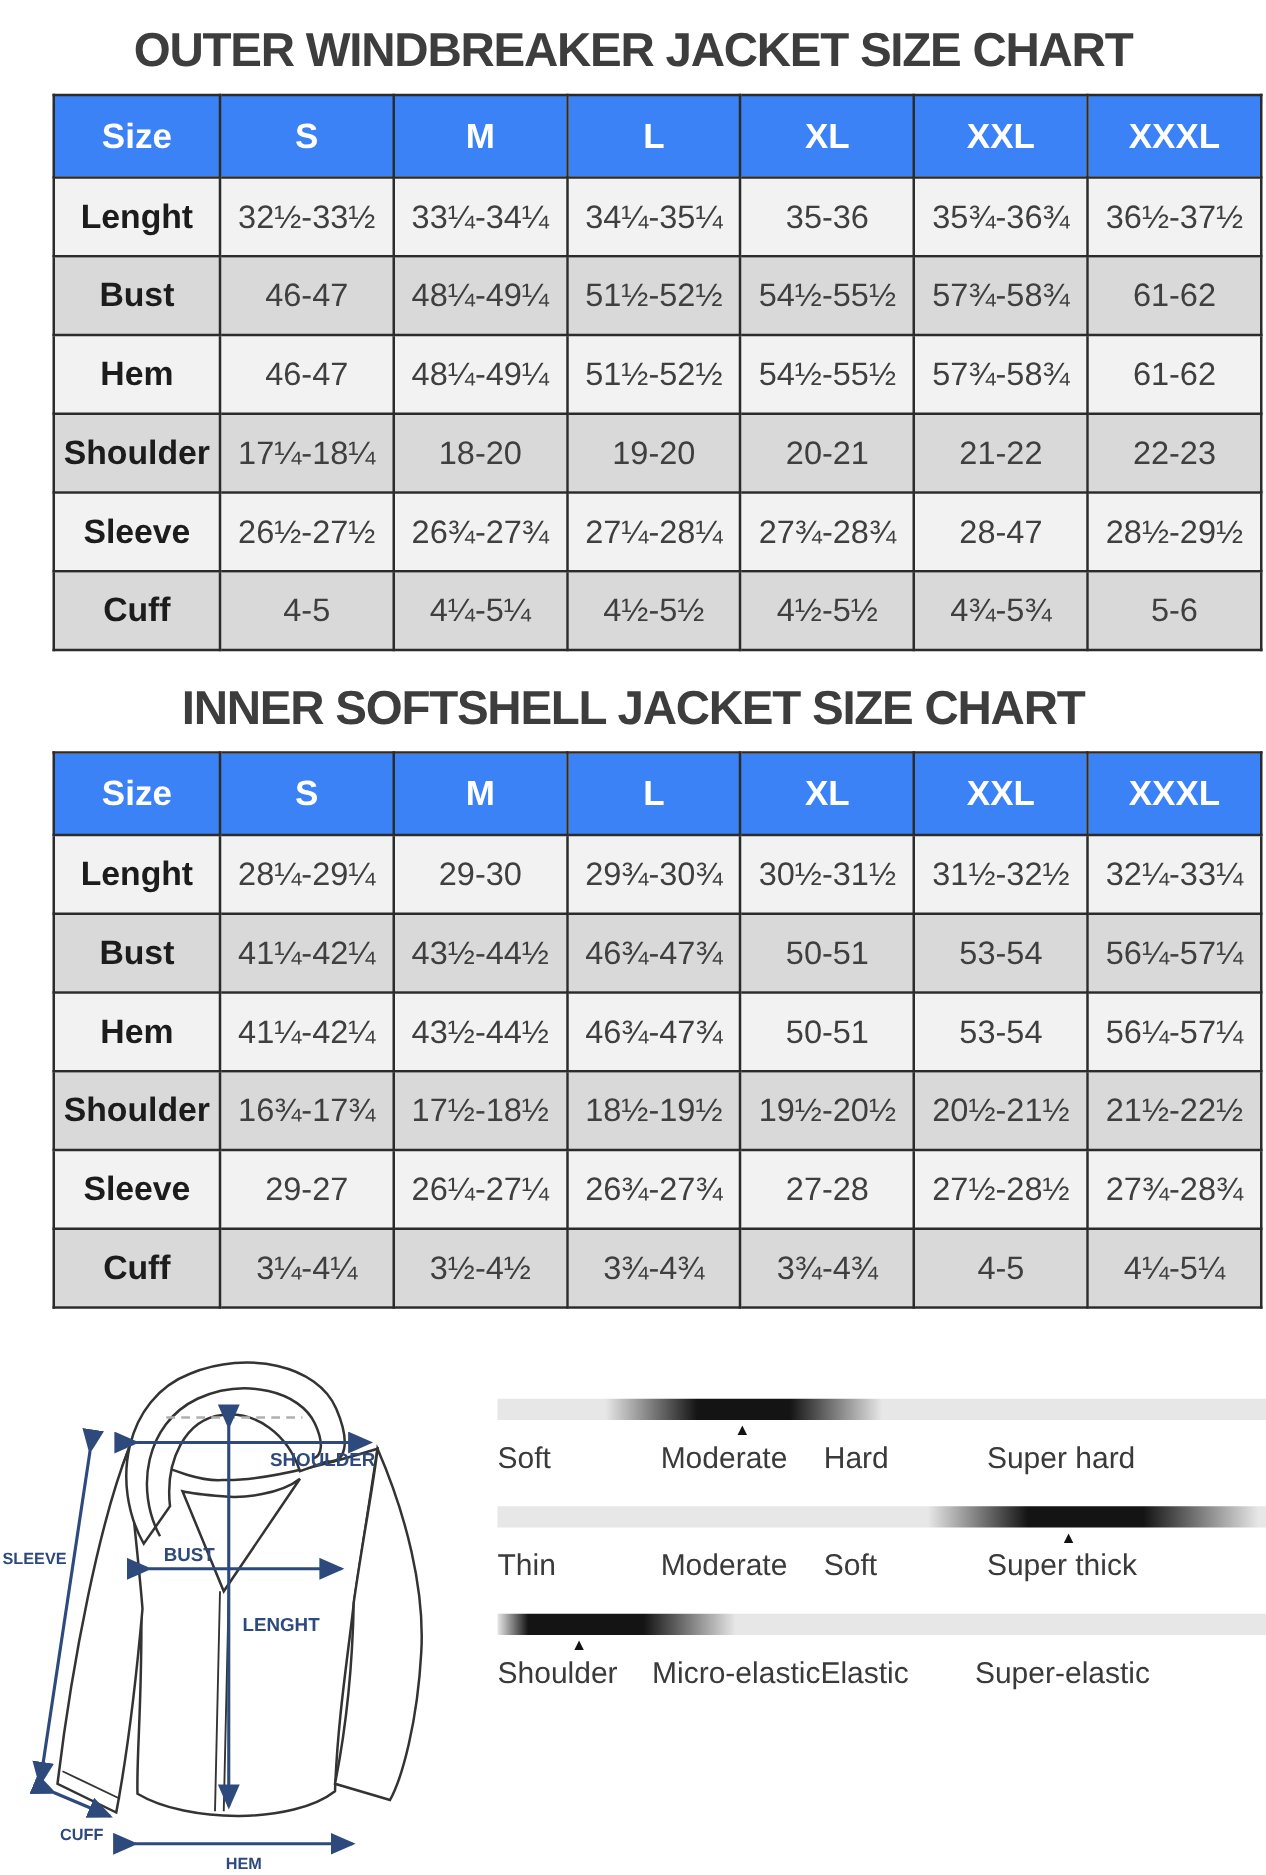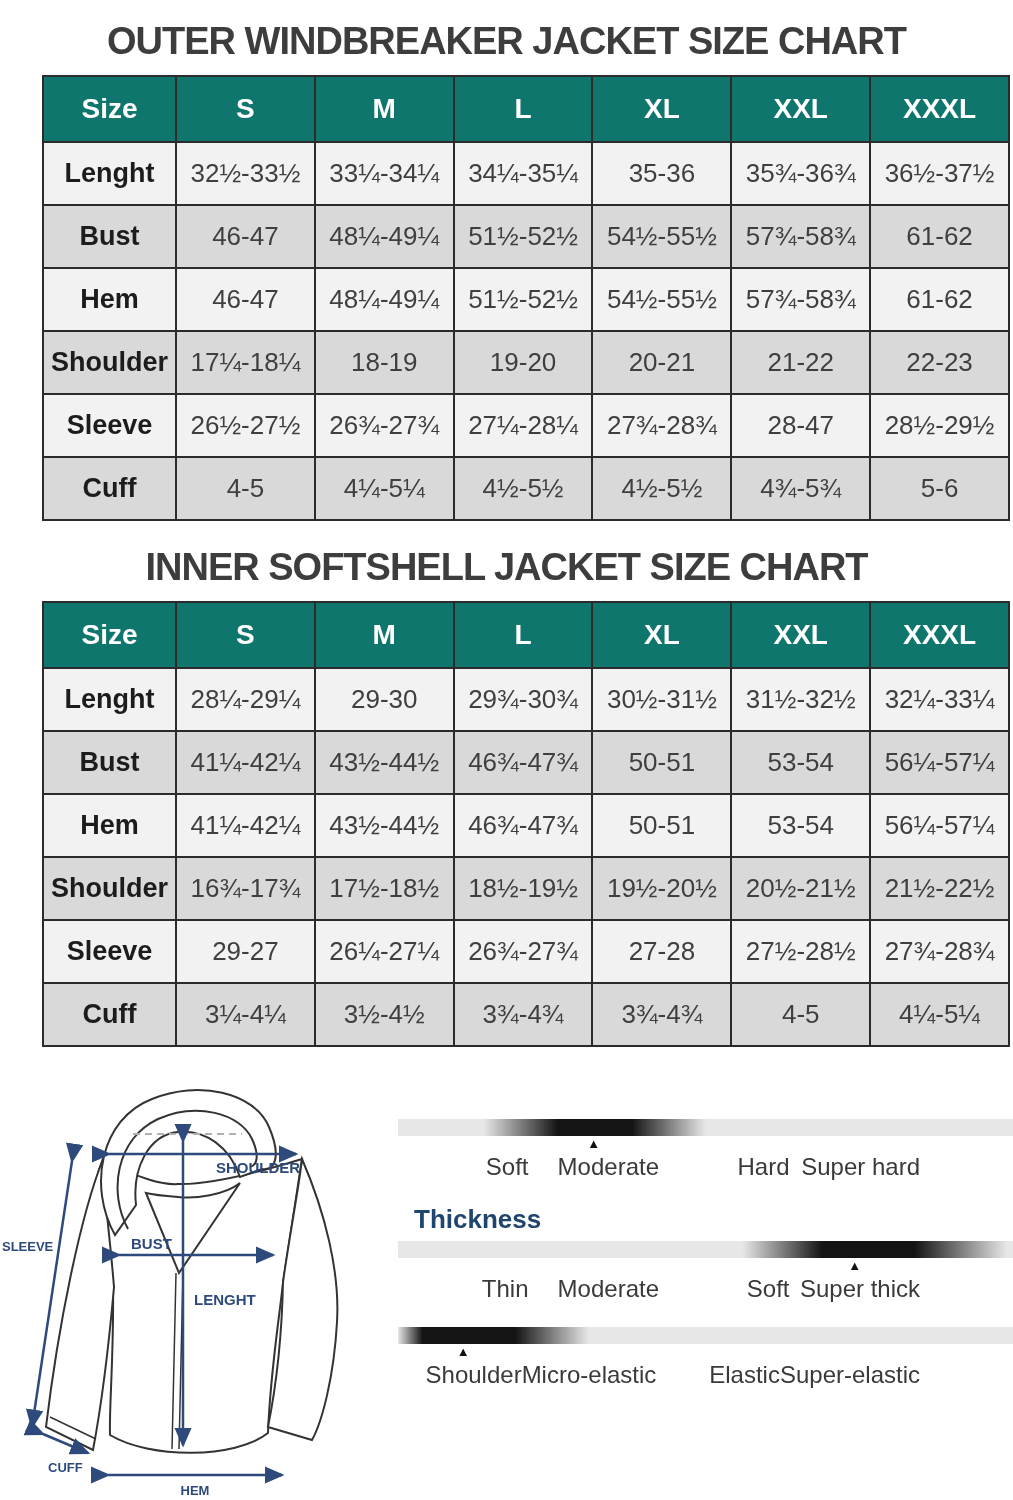--- a/index.html
+++ b/index.html
@@ -17,21 +17,21 @@
     border-collapse:collapse;table-layout:fixed;
     width:968px;margin:12px 0 0 42px;
     border:2px solid #2b2b2b;
   }
   table.size-table th,table.size-table td{
     border:2px solid #2b2b2b;text-align:center;vertical-align:middle;
     padding:0;overflow:hidden;
   }
   table.size-table col.c-first{width:133px;}
   table.size-table thead th{
-    background:#0f766e;color:#ffffff;font-size:28px;font-weight:bold;height:64px;
+    background:#3b82f6;color:#ffffff;font-size:28px;font-weight:bold;height:64px;
   }
   table.size-table tbody tr{height:63px;}
   table.size-table tbody tr.light{background:#f2f2f2;}
   table.size-table tbody tr.dark{background:#d9d9d9;}
   table.size-table tbody th.rlabel{
     font-size:27px;font-weight:bold;color:#1c1c1c;
   }
   table.size-table tbody td{font-size:26px;color:#3f3f3f;}
 
   .bottom{display:flex;align-items:flex-start;margin-top:30px;}
@@ -42,21 +42,21 @@
     font-size:26px;font-weight:bold;color:#20456f;padding-left:16px;line-height:1.1;
   }
   .scale-bar{height:17px;background:#e7e7e7;margin-top:8px;}
   .scale-marker-row{position:relative;height:18px;width:522px;}
   .scale-marker{
     position:absolute;top:1px;transform:translateX(-50%);
     font-size:13px;color:#111;line-height:1;
   }
   .scale-labels{width:522px;display:flex;margin-top:-1px;}
   .scale-labels span{
-    flex:1;text-align:right;font-size:24px;color:#3a3a3a;white-space:nowrap;
+    flex:1;text-align:left;font-size:24px;color:#3a3a3a;white-space:nowrap;
   }
 </style>
 </head>
 <body>
 
 <h1 class="size-title title-outer">OUTER WINDBREAKER JACKET SIZE CHART</h1>
 
 <table class="size-table">
   <colgroup>
       <col class="c-first">
@@ -102,21 +102,21 @@
         <td>46-47</td>
         <td>48¼-49¼</td>
         <td>51½-52½</td>
         <td>54½-55½</td>
         <td>57¾-58¾</td>
         <td>61-62</td>
       </tr>
       <tr class="dark">
         <th class="rlabel">Shoulder</th>
         <td>17¼-18¼</td>
-        <td>18-19</td>
+        <td>18-20</td>
         <td>19-20</td>
         <td>20-21</td>
         <td>21-22</td>
         <td>22-23</td>
       </tr>
       <tr class="light">
         <th class="rlabel">Sleeve</th>
         <td>26½-27½</td>
         <td>26¾-27¾</td>
         <td>27¼-28¼</td>
@@ -277,21 +277,20 @@
       </div>
       <div class="scale-labels">
         <span>Soft</span>
         <span>Moderate</span>
         <span>Hard</span>
         <span>Super hard</span>
       </div>
     </div>
 
     <div class="scale">
-      <div class="scale-title">Thickness</div>
       <div class="scale-bar" style="background: linear-gradient(to right, rgb(231, 231, 231) 0%, rgb(231, 231, 231) 56%, rgb(20, 20, 20) 69%, rgb(20, 20, 20) 84%, rgb(231, 231, 231) 99%, rgb(231, 231, 231) 100%);"></div>
       <div class="scale-marker-row">
         <span class="scale-marker" style="left: 87.5%;">▲</span>
       </div>
       <div class="scale-labels">
         <span>Thin</span>
         <span>Moderate</span>
         <span>Soft</span>
         <span>Super thick</span>
       </div>

